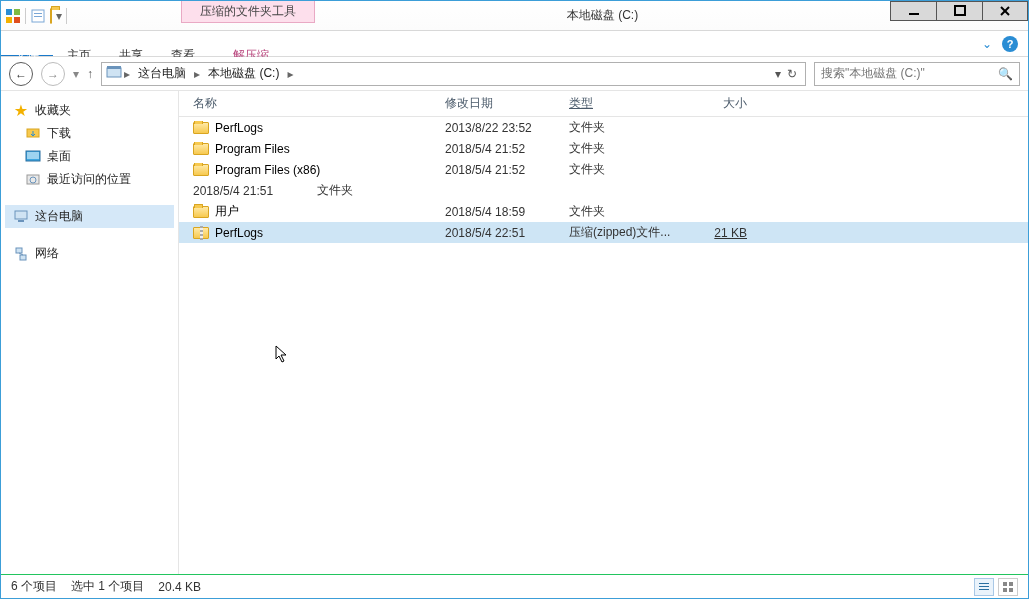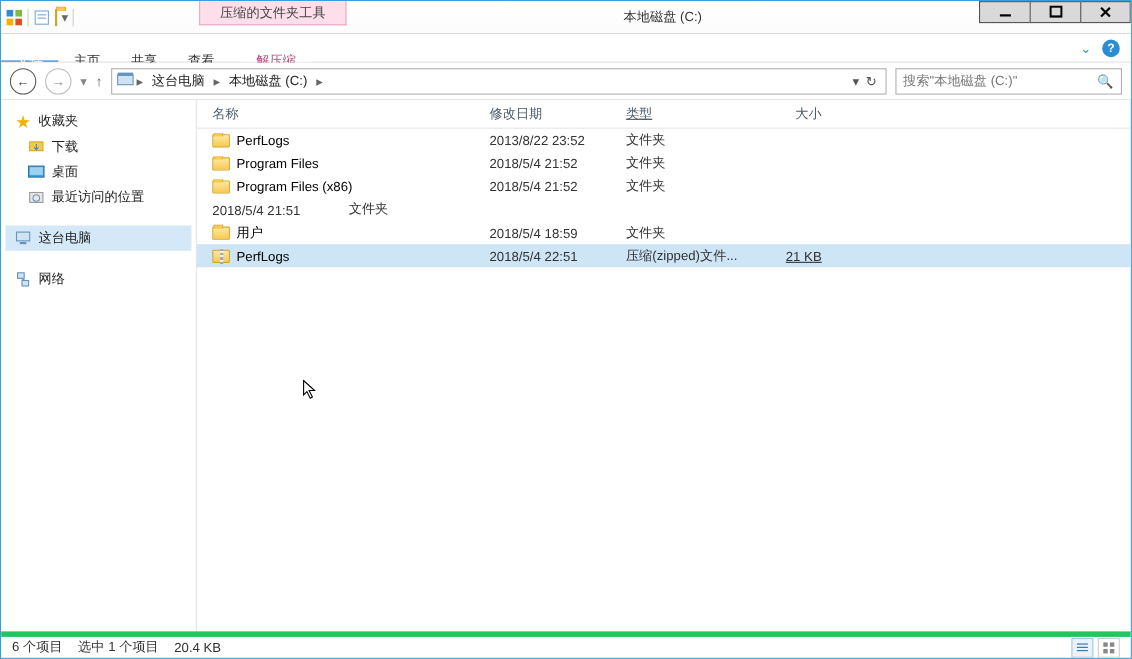--- a/index.html
+++ b/index.html
@@ -41,21 +41,21 @@
   .ch.type { width:120px;text-decoration:underline; }
   .ch.size { width:70px; text-align:right; }
   .file-list { flex:1; overflow:auto; }
   .row { height:21px; display:flex; align-items:center; padding-left:8px; }
   .row.sel { background:#cee5f5; }
   .cell { padding:0 6px; white-space:nowrap; overflow:hidden; text-overflow:ellipsis; }
   .cell.name { width:252px; display:flex; align-items:center; gap:6px; }
   .cell.date { width:124px; color:#333; }
   .cell.type { width:120px; color:#333; }
   .cell.size { width:70px; text-align:right; color:#333;text-decoration:underline; }
-  .statusbar { height:24px; border-top:5px solid #22c55e; display:flex; align-items:center; padding:0 10px; gap:14px; color:#333; }
+  .statusbar { height:24px; border-top:1px solid #22c55e; display:flex; align-items:center; padding:0 10px; gap:14px; color:#333; }
   .status-right { margin-left:auto; display:flex; gap:4px; }
   .view-btn { width:20px; height:18px; border:1px solid #a9c8e6; display:flex; align-items:center; justify-content:center; background:#eaf3fb; }
   .view-btn.off { background:#fff; border-color:#ccc; }
   .folder-icon { width:16px; height:12px; background:linear-gradient(#ffe9a6,#f7c94f); border:1px solid #d9a520; border-radius:1px; position:relative; }
   .folder-icon::before { content:""; position:absolute; top:-3px; left:0; width:7px; height:3px; background:#f7c94f; border:1px solid #d9a520; border-bottom:none; border-radius:1px 1px 0 0; }
   .zip-icon { width:16px; height:12px; background:linear-gradient(#ffe9a6,#f7c94f); border:1px solid #d9a520; border-radius:1px; position:relative; }
   .zip-icon::after { content:""; position:absolute; left:6px; top:-2px; width:3px; height:14px; background: repeating-linear-gradient(#aaa 0 2px,#eee 2px 4px); }
   .star { color:#f3b100; font-size:16px; }
   .help-circle { width:16px; height:16px; border-radius:50%; background:#2a8dd4; color:#fff; display:flex; align-items:center; justify-content:center; font-size:11px; font-weight:bold; }
   .spacer-tool { width:110px; }

